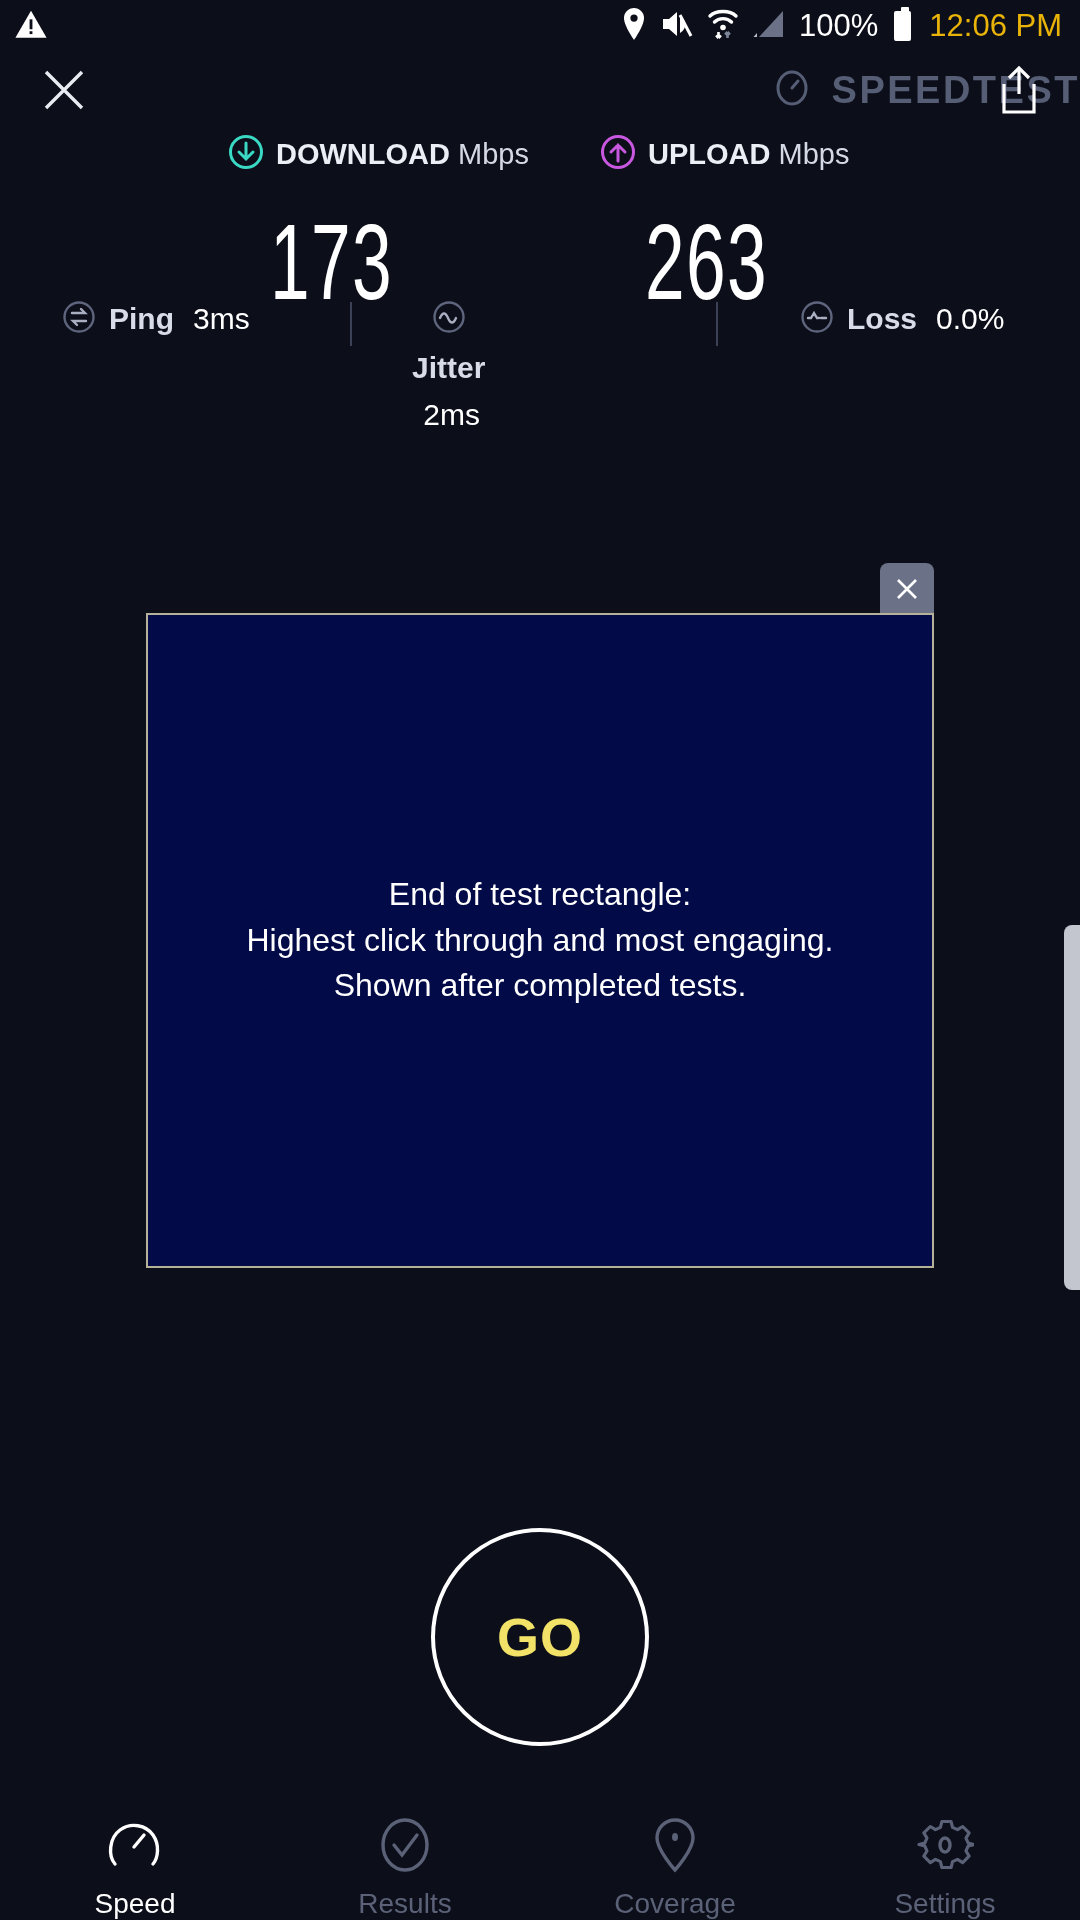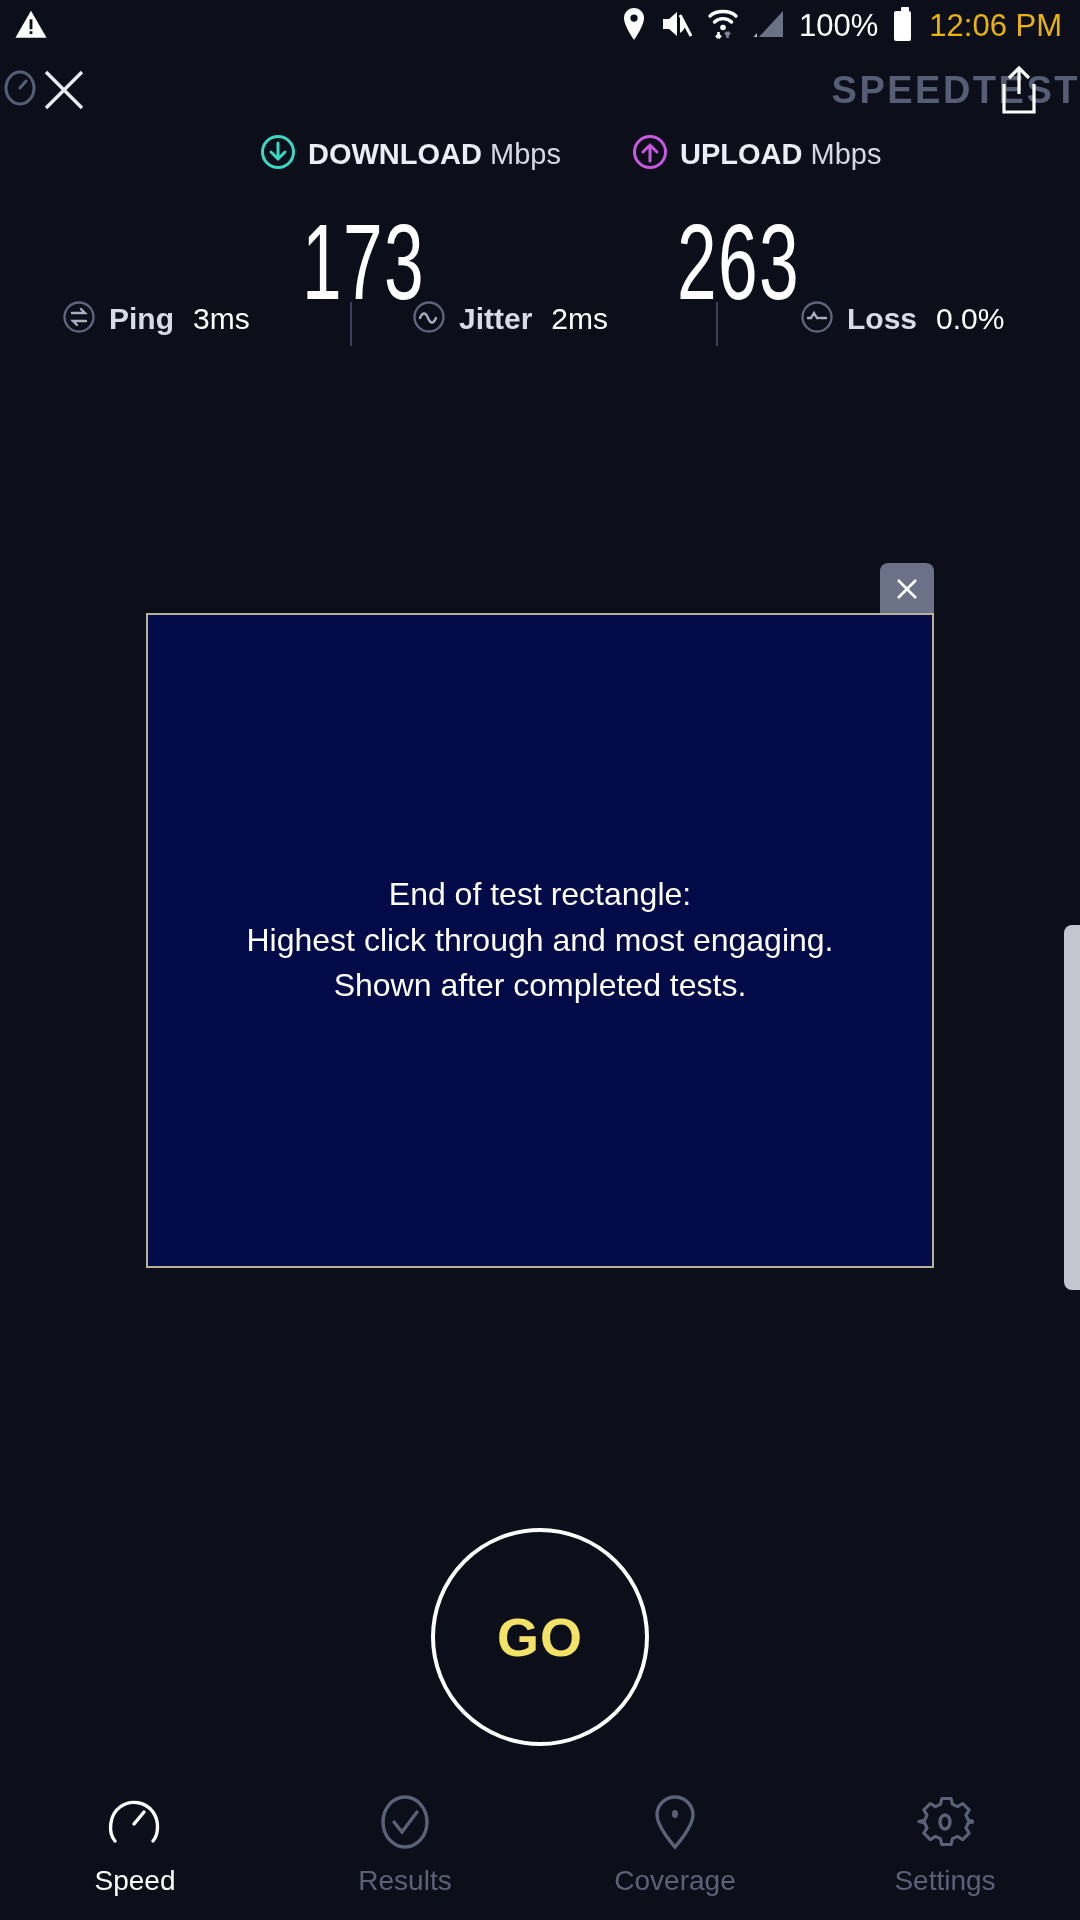--- a/index.html
+++ b/index.html
@@ -42,30 +42,30 @@
   
   .header {
     position:absolute; top:52px; left:0; width:1080px; height:78px;
   }
   .close-x {
     position:absolute; left:40px; top:14px;
     width:48px; height:48px; cursor:pointer;
   }
   .brand {
     position:absolute; left:0; right:0; top:16px;
-    display:flex; align-items:center; justify-content:space-between; gap:20px;
+    display:flex; align-items:center; justify-content:flex-end; gap:20px;
   }
   .brand-text {
     color:#565e75; font-size:38px; letter-spacing:2.5px; font-weight:bold;
     font-family:"Liberation Sans", sans-serif;
   }
   .share-btn { position:absolute; right:38px; top:12px; cursor:pointer; }
 
   
-  .results { position:absolute; top:130px; left:0; width:1080px;padding-left:32px; }
+  .results { position:absolute; top:130px; left:0; width:1080px; }
   .dl-ul-row {
     display:flex; width:1080px; position:relative; height:60px;
   }
   .metric-head {
     position:absolute; display:flex; align-items:center; gap:12px;
   }
   .metric-head.dl { left:228px; top:4px; }
   .metric-head.ul { left:600px; top:4px; }
   .mh-label {
     font-size:29px; font-weight:bold; color:#eceef6; white-space:nowrap;
@@ -86,21 +86,21 @@
 
   
   .pjl {
     position:absolute; top:300px; left:0; width:1080px; height:48px;
   }
   .pjl-item {
     position:absolute; display:flex; align-items:center; gap:13px;
     top:0;
   }
   .pjl-item.ping   { left:62px; }
-  .pjl-item.jitter { left:412px; }
+  .pjl-item.jitter { left:412px;flex-direction:column; }
   .pjl-item.loss   { left:800px; }
   .pjl-name {
     font-size:30px; font-weight:bold; color:#d8dbe8;
     font-family:"Liberation Sans", sans-serif;
   }
   .pjl-val {
     font-size:30px; font-weight:normal; color:#ffffff; margin-left:6px;
     font-family:"Liberation Sans", sans-serif;
   }
   .pjl-sep {
@@ -147,20 +147,21 @@
   }
   .go-label {
     color:#f2e267; font-size:54px; font-weight:bold; letter-spacing:1px;
     font-family:"Liberation Sans", sans-serif;
   }
 
   
   .bottomnav {
     position:absolute; left:0; bottom:0; width:1080px; height:150px;
     display:flex;
+    align-items:flex-end;
   }
   .nav-item {
     flex:1; display:flex; flex-direction:column;
     align-items:center; justify-content:center; gap:14px;
     cursor:pointer;
   }
   .nav-label {
     font-size:28px; color:#5b6278;
     font-family:"Liberation Sans", sans-serif;
   }

